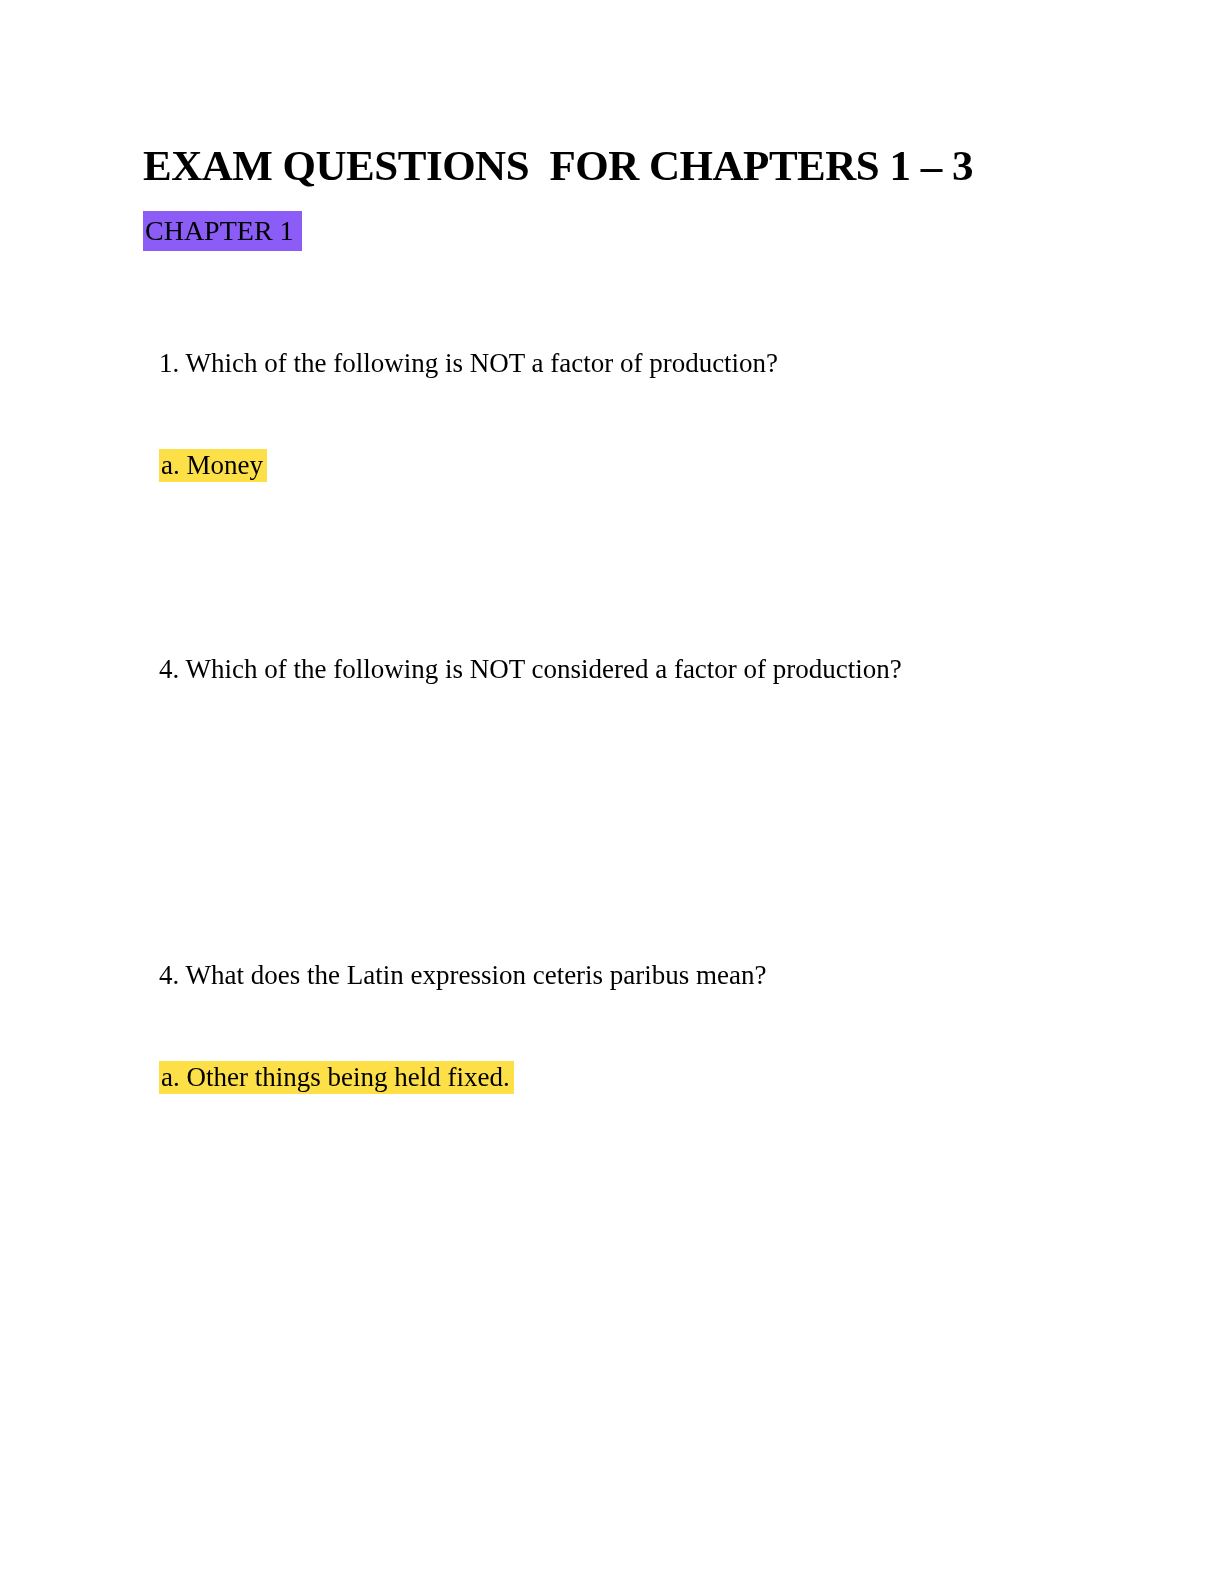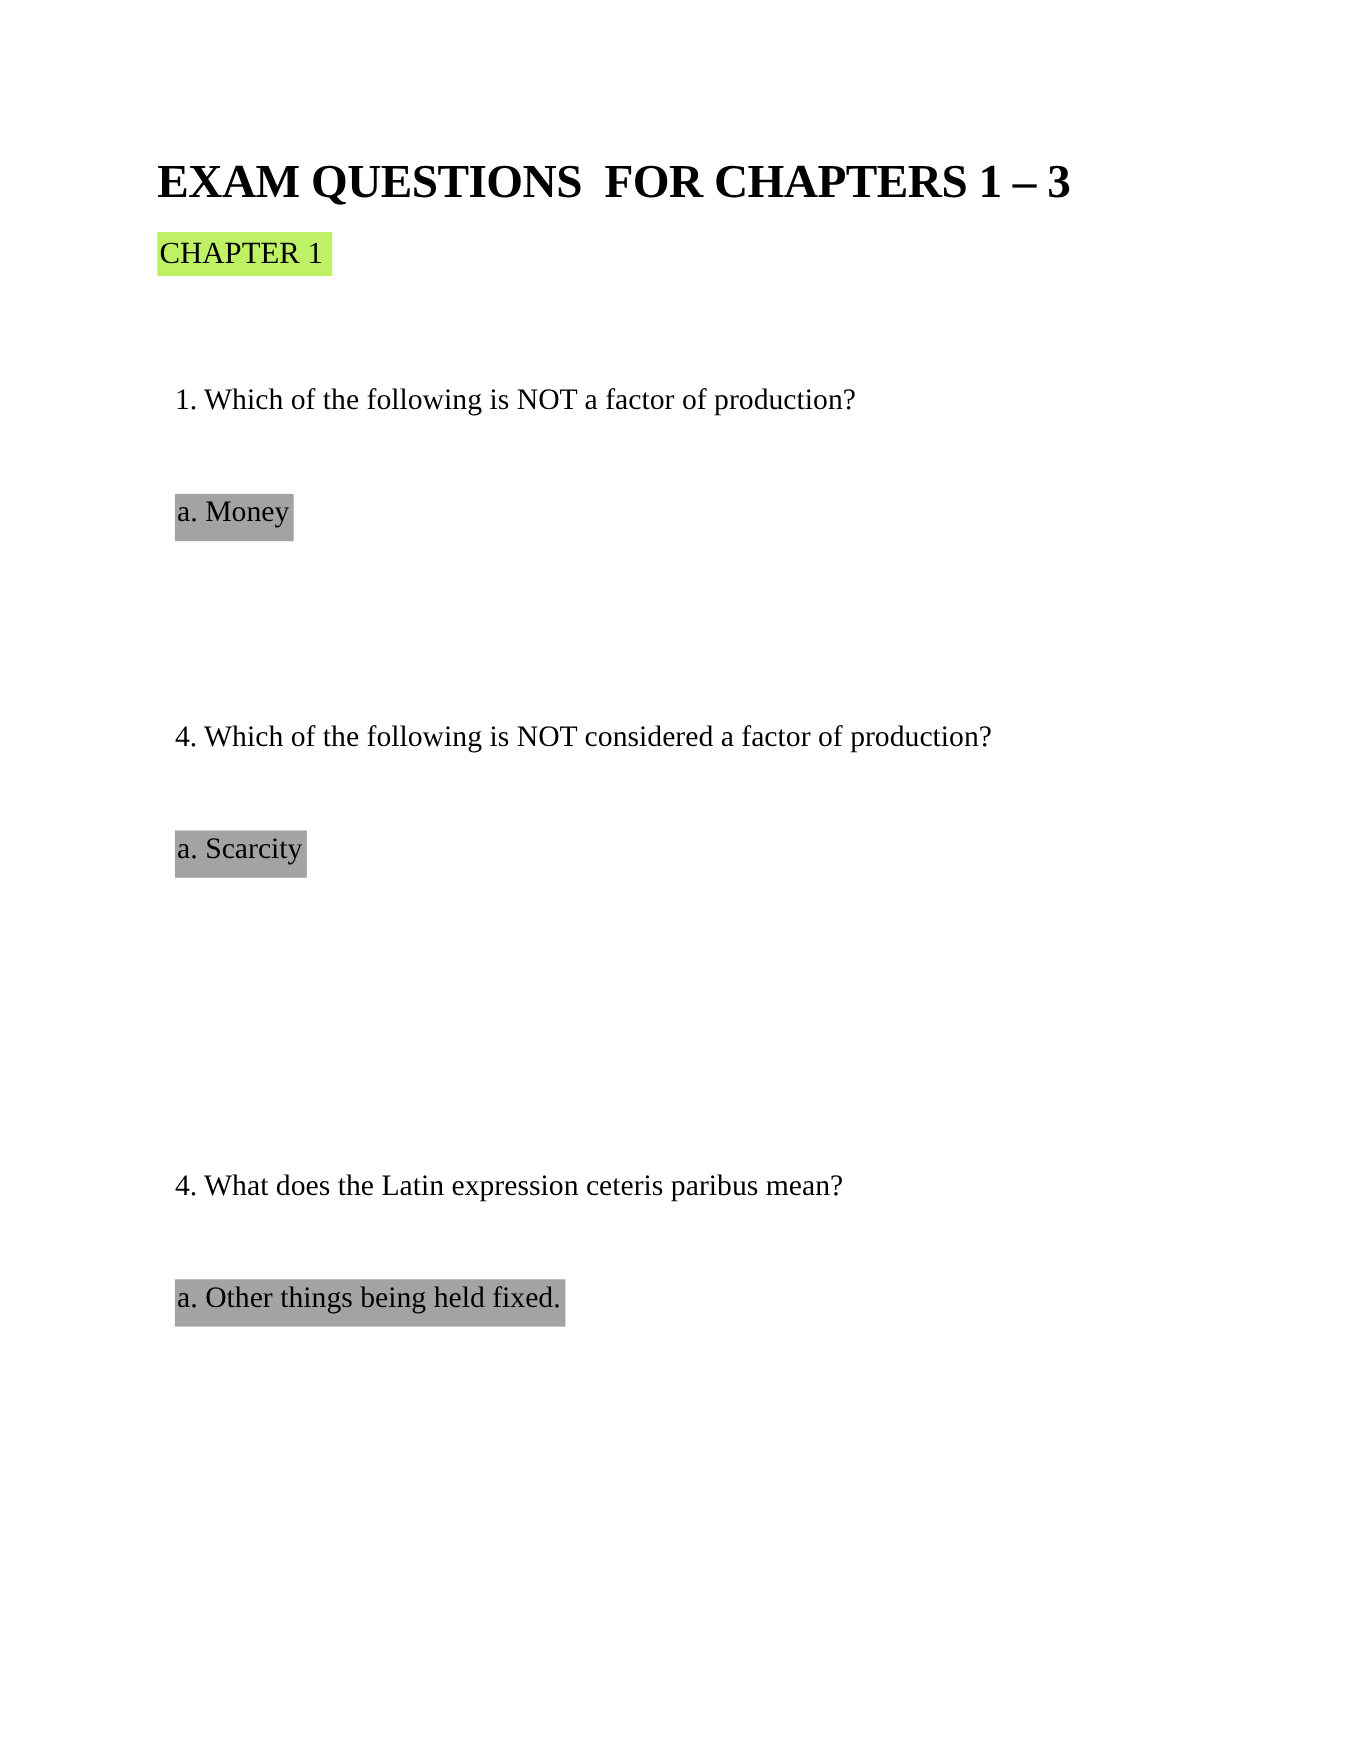--- a/index.html
+++ b/index.html
@@ -27,54 +27,53 @@
     font-weight: bold;
     letter-spacing: -0.5px;
     white-space: pre-wrap;
   }
   .chapter-line {
     margin: 0 0 28px 0;
     font-size: 28px;
     line-height: 38px;
   }
   .hl-cyan {
-    background: #bef264;
+    background: #8b5cf6;
     padding: 4px 8px 5px 2px;
   }
   .para {
     margin: 0 0 34px 16px;
     font-size: 27px;
     line-height: 34px;
     white-space: pre-wrap;
     max-width: 1010px;
   }
   .hl-yellow {
-    background: #a3a3a3;
-    padding: 1px 4px 12px 2px;
+    background: #fde047;
+    padding: 1px 4px 2px 2px;
   }
 </style>
 </head>
 <body>
 
 <div class="page">
 
   <h1 class="title">EXAM QUESTIONS  FOR CHAPTERS 1 – 3</h1>
 
   <div class="chapter-line">
     <span class="hl-cyan">CHAPTER 1</span>
   </div>
 
   <div class="para">
     <div>1. Which of the following is NOT a factor of production?</div>
     <div><span class="hl-yellow">a. Money</span></div>
   </div>
 
   <div class="para">
     <div>4. Which of the following is NOT considered a factor of production?</div>
-    <div><span class="hl-yellow">a. Scarcity</span></div>
   </div>
 
   <div class="para">
   </div>
 
   <div class="para">
     <div>4. What does the Latin expression ceteris paribus mean?</div>
     <div><span class="hl-yellow">a. Other things being held fixed.</span></div>
   </div>
 

